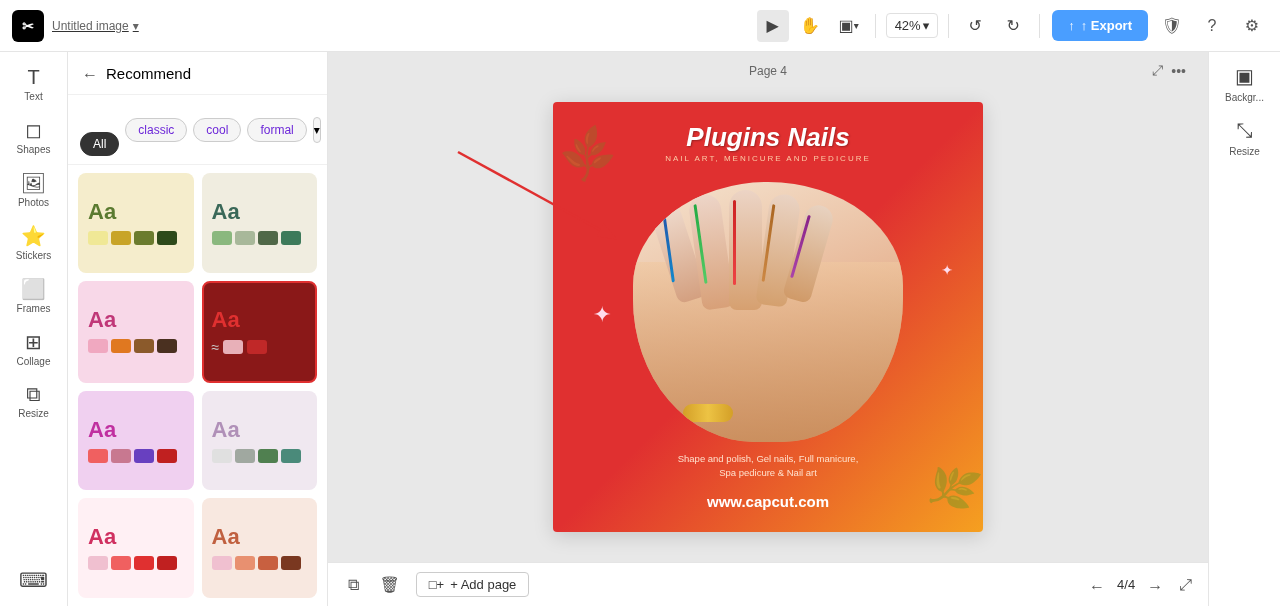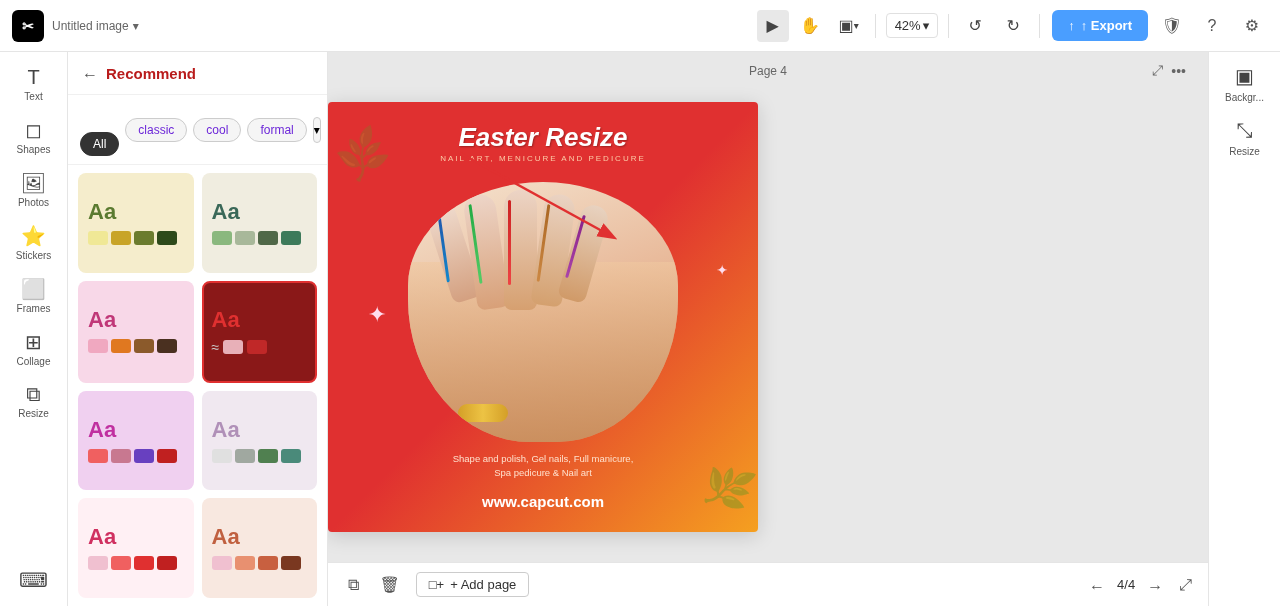--- a/index.html
+++ b/index.html
@@ -22,20 +22,21 @@
       background: #000;
       border-radius: 6px;
       display: flex; align-items: center; justify-content: center;
       color: #fff; font-size: 14px; font-weight: bold;
       flex-shrink: 0;
     }
     .topbar-title {
       display: flex; align-items: center; gap: 4px;
       font-size: 14px; color: #333;
       flex-shrink: 0;
+      text-decoration: underline;
     }
     .topbar-title span { font-size: 12px; color: #666; }
     .topbar-spacer { flex: 1; }
     .topbar-tools {
       display: flex; align-items: center; gap: 6px;
     }
     .tool-btn {
       width: 32px; height: 32px;
       border: none; background: transparent; cursor: pointer;
       border-radius: 4px;
@@ -120,21 +121,21 @@
     .recommend-header {
       display: flex; align-items: center; gap: 8px;
       padding: 12px 14px;
       border-bottom: 1px solid #f0f0f0;
     }
     .back-btn {
       background: none; border: none; cursor: pointer;
       font-size: 16px; color: #555; display: flex; align-items: center;
     }
     .recommend-title {
-      font-size: 15px; font-weight: 700; color: #b91c1c;
+      font-size: 15px; font-weight: 400; color: #000000;
     }
     .filter-bar {
       display: flex; align-items: center; gap: 6px;
       padding: 8px 12px;
       border-bottom: 1px solid #f0f0f0;
       flex-shrink: 0;
     }
     .filter-btn {
       border: 1px solid #ccc; background: #f5f5f5;
       border-radius: 20px; padding: 4px 12px;
@@ -193,20 +194,21 @@
       background: #e8e8e8;
       display: flex;
       flex-direction: column;
       overflow: hidden;
       position: relative;
     }
     .canvas-inner {
       flex: 1;
       display: flex;
       align-items: center;
+      justify-content: center;
       position: relative;
       overflow: hidden;
     }
     .page-label {
       position: absolute;
       top: 12px;
       left: 50%;
       transform: translateX(-50%);
       font-size: 12px;
       color: #666;
@@ -571,21 +573,21 @@
         <button class="page-action-btn">⤢</button>
         <button class="page-action-btn">•••</button>
       </div>
 
       <div class="canvas-card">
         <span class="canvas-leaf-tl">🌿</span>
         <span class="canvas-leaf-br">🌿</span>
         <span class="canvas-sparkle1">✦</span>
         <span class="canvas-sparkle2">✦</span>
 
-        <div class="canvas-title">Easter Resize</div>
+        <div class="canvas-title">Plugins Nails</div>
 
         <div style="position:absolute; top:52px; left:50%; transform:translateX(-50%); font-size:8px; color:rgba(255,220,180,0.9); letter-spacing:2px; white-space:nowrap;">NAIL ART, MENICURE AND PEDICURE</div>
 
         <div style="position:absolute; top:80px; left:50%; transform:translateX(-50%); width:270px; height:260px; border-radius:50% 50% 45% 45% / 40% 40% 55% 55%; overflow:hidden; background: linear-gradient(160deg, #f5e4d0 0%, #e8b898 50%, #d09060 100%);">
 
           <div style="position:absolute; bottom:0; left:0; width:100%; height:180px; background:linear-gradient(180deg, rgba(240,200,160,0.6), rgba(200,140,90,0.8));"></div>
 
           <div style="position:absolute; top:20px; left:30px; width:30px; height:100px; background:linear-gradient(180deg, #f0ddd0, #d4a080); border-radius:15px 15px 8px 8px; transform:rotate(-18deg);"></div>
           <div style="position:absolute; top:12px; left:62px; width:32px; height:115px; background:linear-gradient(180deg, #edd5c8, #d8a078); border-radius:16px 16px 8px 8px; transform:rotate(-8deg);"></div>
           <div style="position:absolute; top:8px; left:96px; width:33px; height:120px; background:linear-gradient(180deg, #ecd4c5, #d6a070); border-radius:17px 17px 8px 8px; transform:rotate(0deg);"></div>

